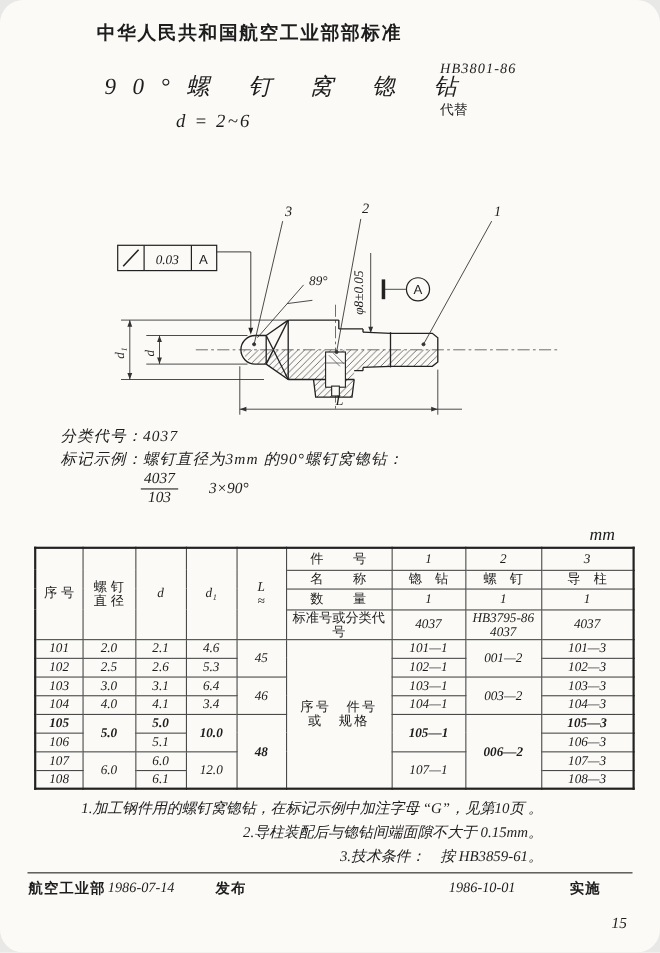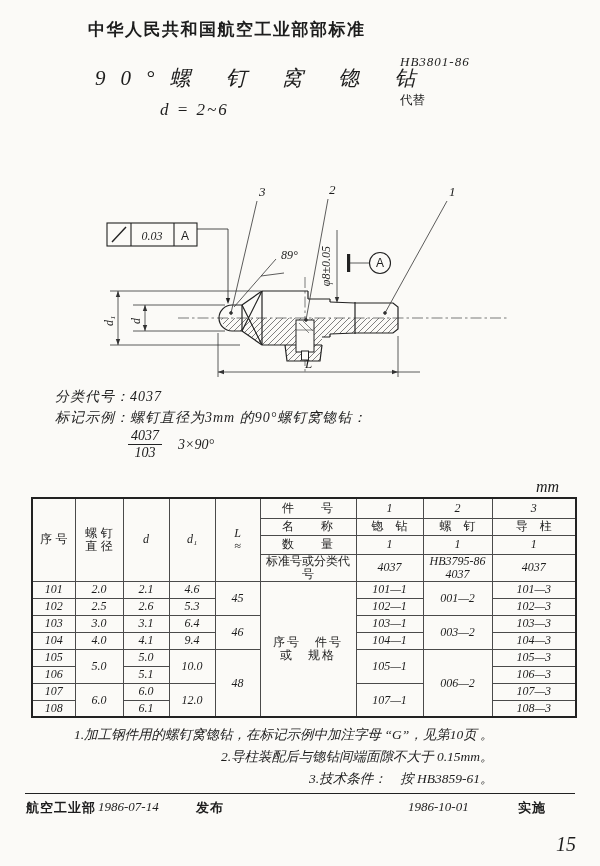--- a/index.html
+++ b/index.html
@@ -1,18 +1,18 @@
 <!DOCTYPE html>
 <html><head>
 <meta charset="utf-8">
 <style>
   html,body{margin:0;padding:0;}
   body{width:600px;height:866px;background:#e8e8e6;}
   .page{position:relative;width:600px;height:866px;background:#fbfaf7;color:#1d1d1d;
-        font-family:"Liberation Sans",sans-serif;overflow:hidden;}
+        font-family:"Liberation Sans",sans-serif;overflow:hidden;border-radius:21px;}
   .abs{position:absolute;}
   .hw{font-family:"Liberation Serif",serif;font-style:italic;}
   .org{font-size:17px;font-weight:700;letter-spacing:1.5px;}
   .stdno{font-size:13px;letter-spacing:1px;}
   .supersede{font-size:12.5px;}
   .title{font-size:21px;letter-spacing:15px;white-space:nowrap;}
   .subtitle{font-size:17px;letter-spacing:2px;}
   .cls-line{font-size:14px;letter-spacing:1px;}
   .frac{display:inline-block;text-align:center;vertical-align:middle;font-size:14px;}
   .frac .den{display:block;border-top:1.4px solid #222;padding:0 3px;}
@@ -25,21 +25,21 @@
   td.numc{font-family:"Liberation Serif",serif;font-style:italic;font-size:12.5px;}
   td.rl{letter-spacing:1px;}
   td.small{font-size:10.5px;letter-spacing:0;margin-top:35px;}
   td.tiny{font-size:10px;line-height:1.05;}
   td.lbl{font-size:12.5px;line-height:1.9;letter-spacing:2px;}
   .notes{font-size:13.5px;line-height:1.62;}
   .note-line{white-space:nowrap;}
   .note-no{display:inline-block;width:26px;}
   .footer-txt{font-size:13px;font-weight:700;letter-spacing:1px;}
   .footer-date{font-size:13px;}
-  .pageno{font-size:20px;}
+  .pageno{font-size:14px;}
   .rule{border-top:1.6px solid #222;}
   svg text{fill:#1d1d1d;}
   svg .hwt{font-family:"Liberation Serif",serif;font-style:italic;font-size:12px;}
   svg .hwt13{font-family:"Liberation Serif",serif;font-style:italic;font-size:13px;}
 </style>
 </head>
 <body>
 
 <div class="page">
 
@@ -143,21 +143,21 @@
     </g>
     <text class="hwt13" x="220" y="188">L</text>
   </svg>
 
   <div class="abs hw cls-line" style="left:55px;top:388px;">分类代号：4037</div>
   <div class="abs hw cls-line" style="left:55px;top:409px;">标记示例：螺钉直径为3mm 的90°螺钉窝锪钻：</div>
   <div class="abs hw frac" style="left:128px;top:428px;">
     <span class="num">4037</span>
     <span class="den">103</span>
   </div>
-  <div class="abs hw" style="left:178px;top:437px;font-size:14px;">3×90°</div>
+  <div class="abs hw" style="left:190px;top:437px;font-size:14px;">3×90°</div>
 
   <div class="abs hw unit" style="left:536px;top:478px;">mm</div>
 
   <table class="spec abs" style="left:31px;top:497px;">
     <colgroup>
       <col style="width:43px">
         <col style="width:48px">
         <col style="width:46px">
       <col style="width:46px">
         <col style="width:45px">
@@ -222,25 +222,25 @@
           <td class="numc">6.4</td>
           <td rowspan="2" class="numc">46</td>
           <td class="numc">103—1</td>
           <td rowspan="2" class="numc">003—2</td>
           <td class="numc">103—3</td>
         </tr>
         <tr style="height: 17px;">
           <td class="numc">104</td>
           <td class="numc">4.0</td>
           <td class="numc">4.1</td>
-          <td class="numc">9.4</td>
+          <td class="numc">3.4</td>
           <td class="numc">104—1</td>
           <td class="numc">104—3</td>
         </tr>
-        <tr style="height: 17px;">
+        <tr style="height: 17px; font-weight: bold;">
           <td class="numc">105</td>
           <td rowspan="2" class="numc">5.0</td>
           <td class="numc">5.0</td>
           <td rowspan="2" class="numc">10.0</td>
           <td rowspan="4" class="numc">48</td>
           <td rowspan="2" class="numc">105—1</td>
           <td rowspan="4" class="numc">006—2</td>
           <td class="numc">105—3</td>
         </tr>
         <tr style="height: 17px;">

